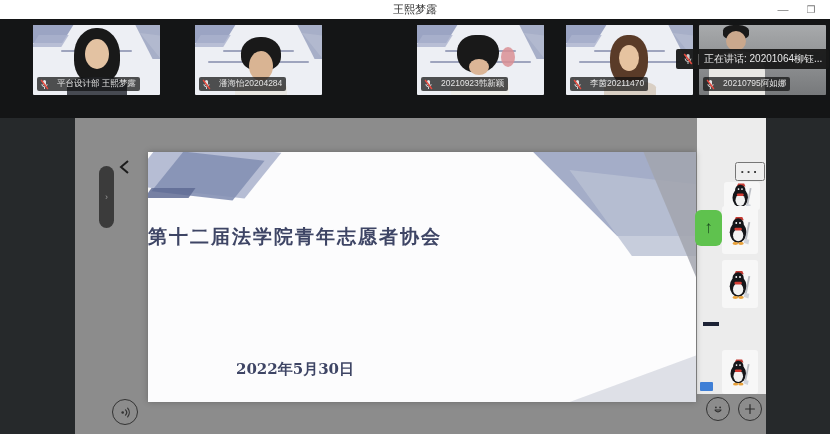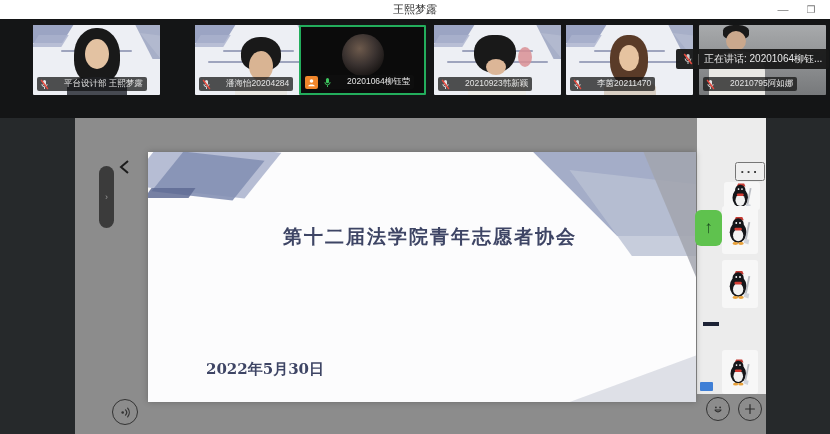--- a/index.html
+++ b/index.html
@@ -14,21 +14,21 @@
   .win-btn { position:absolute; top:0; height:19px; width:26px; border:none; background:transparent;
              color:#7a7a7a; font-size:11px; line-height:19px; text-align:center; cursor:pointer; }
   .win-btn.min { right:34px; }
   .win-btn.max { right:6px; font-size:10px; }
 
   
   .strip-bg { position:absolute; left:0; top:19px; width:830px; height:99px; background:#141516; }
   .tile { position:absolute; top:25px; width:127px; height:70px; background:#2a2a2a;
           overflow:hidden; border-radius:1px; z-index:10; cursor:pointer; }
   .tile.t1 { left:33px; } .tile.t2 { left:166px;margin-left:29px; } .tile.t3 { left:299px; border:2px solid #23ad5c; background:#0b0b0b; }
-  .tile.t4 { left:434px; } .tile.t5 { left:566px; } .tile.t6 { left:699px; }
+  .tile.t4 { left:417px; } .tile.t5 { left:566px; } .tile.t6 { left:699px; }
 
   .vid-slide-bg { position:absolute; inset:0; background:#edeff4; }
   .vid-slide-bg .c-tl { position:absolute; left:-6px; top:-4px; width:42px; height:22px;
                         background:#8c97ba; transform:skewX(-32deg); opacity:.85; }
   .vid-slide-bg .c-tl2 { position:absolute; left:2px; top:10px; width:30px; height:12px;
                         background:#aab2cd; transform:skewX(-32deg); opacity:.8; }
   .vid-slide-bg .c-tr { position:absolute; right:-10px; top:-6px; width:58px; height:40px;
                         background:#9aa3c0; clip-path:polygon(35% 0,100% 0,100% 100%,70% 100%); opacity:.85; }
   .vid-slide-bg .c-tr2 { position:absolute; right:-4px; top:8px; width:40px; height:30px;
                         background:#b7bed2; clip-path:polygon(40% 0,100% 10%,100% 100%); opacity:.7; }
@@ -41,21 +41,21 @@
   .hair  { position:absolute; background:#191919; border-radius:48% 48% 42% 42%; }
   .face  { position:absolute; background:#e3c2a2; border-radius:50%; }
   .shirt { position:absolute; border-radius:45% 45% 0 0; }
 
   .avatar-circle { position:absolute; left:50%; top:7px; transform:translateX(-50%);
                    width:42px; height:42px; border-radius:50%;
                    background:radial-gradient(circle at 42% 35%, #6d5a4c 0%, #3a3230 45%, #161312 80%); }
 
   .name-row { position:absolute; left:4px; bottom:4px; display:flex; align-items:center; gap:2px;
               max-width:120px; z-index:3; }
-  .name-pill { display:flex; align-items:center; gap:15px; background:rgba(15,15,15,.72);
+  .name-pill { display:flex; align-items:center; gap:8px; background:rgba(15,15,15,.72);
                border-radius:2px; padding:1px 4px 1px 3px; overflow:hidden; }
   .name-pill span { font-size:8.5px; color:#e4e4e4; white-space:nowrap; }
   .host-badge { width:13px; height:13px; background:#f0862b; border-radius:2px;
                 display:flex; align-items:center; justify-content:center; flex:none; }
 
   
   .toast { position:absolute; left:676px; top:49px; height:20px; z-index:30;
            background:rgba(24,24,24,.95); border-radius:2px; padding:0 7px;
            display:flex; align-items:center; gap:5px; }
   .toast .divider { width:1px; height:11px; background:#565656; }
@@ -98,25 +98,25 @@
   .dec.tl2 { left:16px; top:4px; width:88px; height:40px; background:#8490b4; transform:skewX(-35deg) rotate(6deg); opacity:.9; }
   .dec.tl3 { left:0px; top:36px; width:44px; height:10px; background:#5f6b94; transform:skewX(-35deg); opacity:.85; }
   .dec.tr1 { right:-22px; top:-12px; width:240px; height:96px; background:#9aa4c2;
              clip-path:polygon(18% 0,100% 0,100% 100%,58% 100%); opacity:.9; }
   .dec.tr2 { right:-10px; top:18px; width:195px; height:86px; background:#b9c0d3;
              clip-path:polygon(30% 0,100% 18%,100% 100%,62% 100%); opacity:.8; }
   .dec.tr3 { right:0; top:0; width:125px; height:125px; background:#a2a5ae;
              clip-path:polygon(58% 0,100% 0,100% 100%); opacity:.85; }
   .dec.br1 { right:-12px; bottom:-8px; width:160px; height:72px; background:#c9cdd9;
              clip-path:polygon(0 100%,100% 18%,100% 100%); opacity:.6; }
-  .slide-line { position:absolute; left:8px; width:100%; text-align:center;
+  .slide-line { position:absolute; left:0; width:100%; 
                 font-family:"DejaVu Serif","Liberation Serif",serif; color:#3e4565; font-weight:600; }
   .slide-line.l1 { top:72px; font-size:19px; letter-spacing:2px; }
   .slide-line.l2 { top:118px; font-size:19px; letter-spacing:0.5px; }
-  .slide-date { position:absolute; left:58px; top:208px; font-family:"DejaVu Serif","Liberation Serif",serif;
+  .slide-date { position:absolute; left:88px; top:208px; font-family:"DejaVu Serif","Liberation Serif",serif;
                 font-size:15px; color:#3e4565; font-weight:600; }
 
   
   .round-btn { position:absolute; border:1.6px solid #333; border-radius:50%; background:transparent;
                display:flex; align-items:center; justify-content:center; cursor:pointer; z-index:4; }
   .audio-btn { left:37px; top:281px; width:26px; height:26px; }
   .emoji-btn { left:631px; top:279px; width:24px; height:24px; }
   .plus-btn  { left:663px; top:279px; width:24px; height:24px; }
 
   svg { display:block; }
@@ -288,39 +288,20 @@
             <rect x="4" y="1" width="4" height="7" rx="2" fill="#e6e6e6"></rect>
             <path d="M2.5 6.5a3.5 3.5 0 0 0 7 0" fill="none" stroke="#e6e6e6" stroke-width="1.2"></path>
             <line x1="6" y1="10.5" x2="6" y2="13" stroke="#e6e6e6" stroke-width="1.2"></line>
             <line x1="1.5" y1="1" x2="10.5" y2="13" stroke="#e84a3f" stroke-width="1.8"></line>
           </svg>
         <span>潘海怡20204284</span>
       </div>
     </div>
   </div>
 
-  <div class="tile t3">
-    <div class="avatar-circle"></div>
-    <div class="name-row">
-      <div class="host-badge">
-        <svg width="9" height="9" viewBox="0 0 12 12">
-            <circle cx="6" cy="4" r="2.4" fill="#fff"></circle>
-            <path d="M1.5 11c.6-3.2 8.4-3.2 9 0z" fill="#fff"></path>
-          </svg>
-      </div>
-      <div class="name-pill">
-        <svg width="9" height="11" viewBox="0 0 12 14">
-            <rect x="4" y="1" width="4" height="7" rx="2" fill="#3ec75f"></rect>
-            <path d="M2.5 6.5a3.5 3.5 0 0 0 7 0" fill="none" stroke="#3ec75f" stroke-width="1.2"></path>
-            <line x1="6" y1="10.5" x2="6" y2="13" stroke="#3ec75f" stroke-width="1.2"></line>
-          </svg>
-        <span>20201064柳钰莹</span>
-      </div>
-    </div>
-  </div>
 
   <div class="tile t4">
     <div class="vid-slide-bg">
       <div class="c-tl"></div>
         <div class="c-tl2"></div>
         <div class="c-tr"></div>
         <div class="c-tr2"></div>
       <div class="txtrow1"></div>
         <div class="txtrow2"></div>
     </div>

